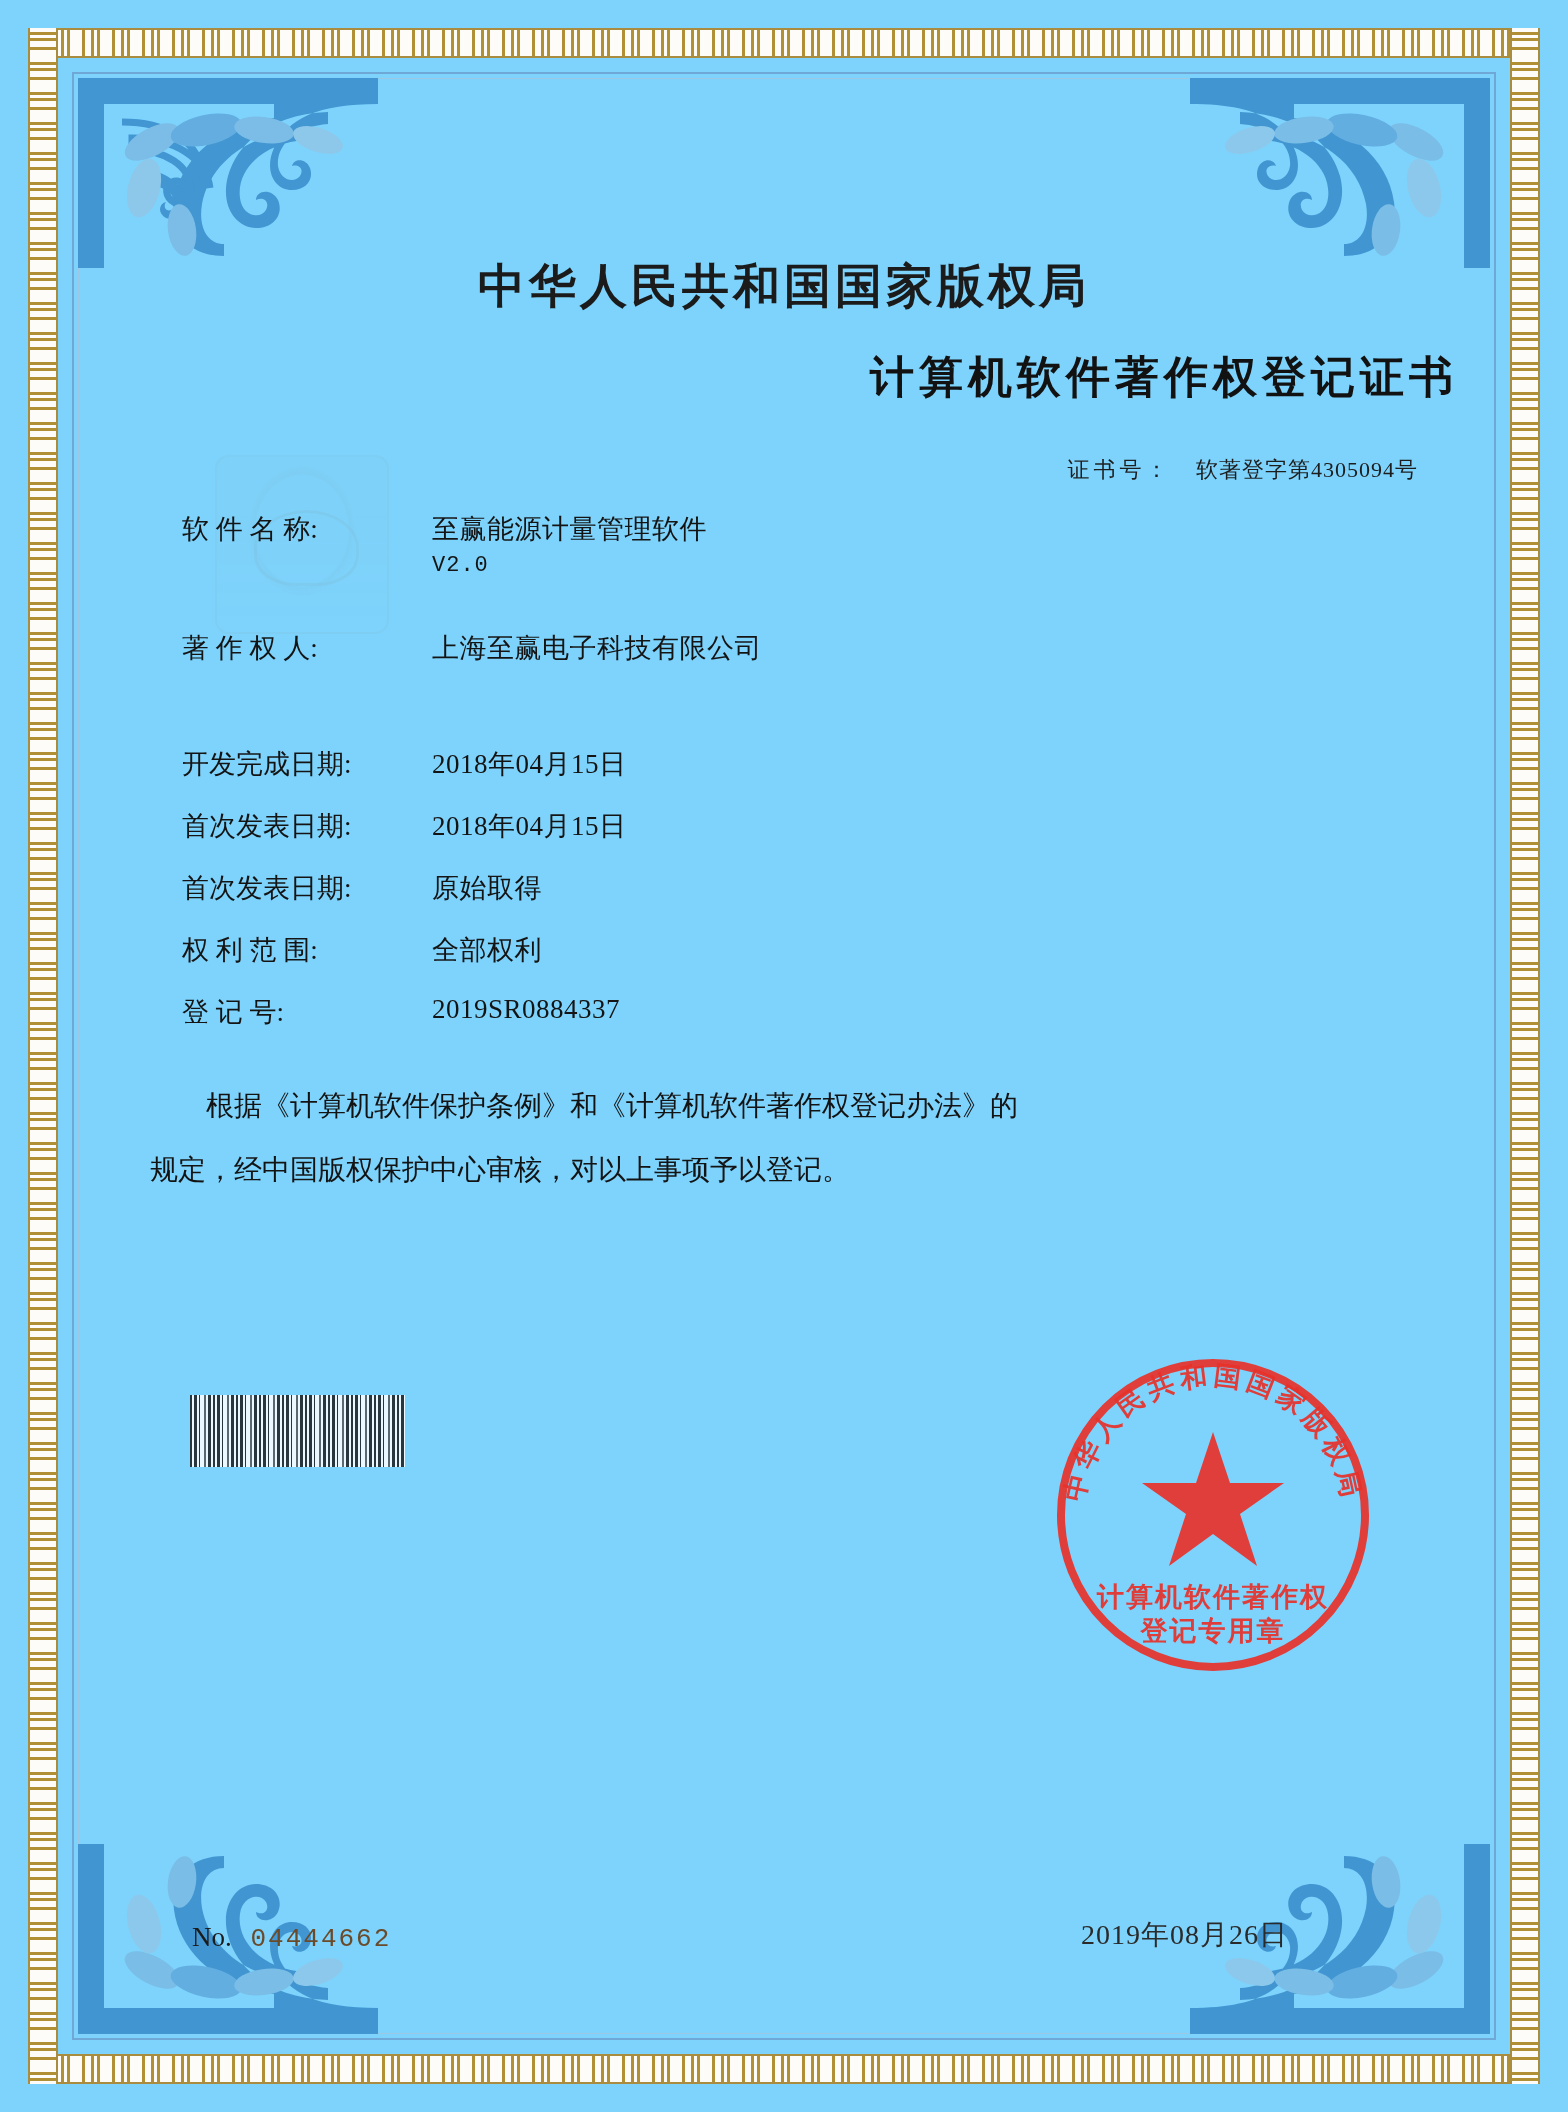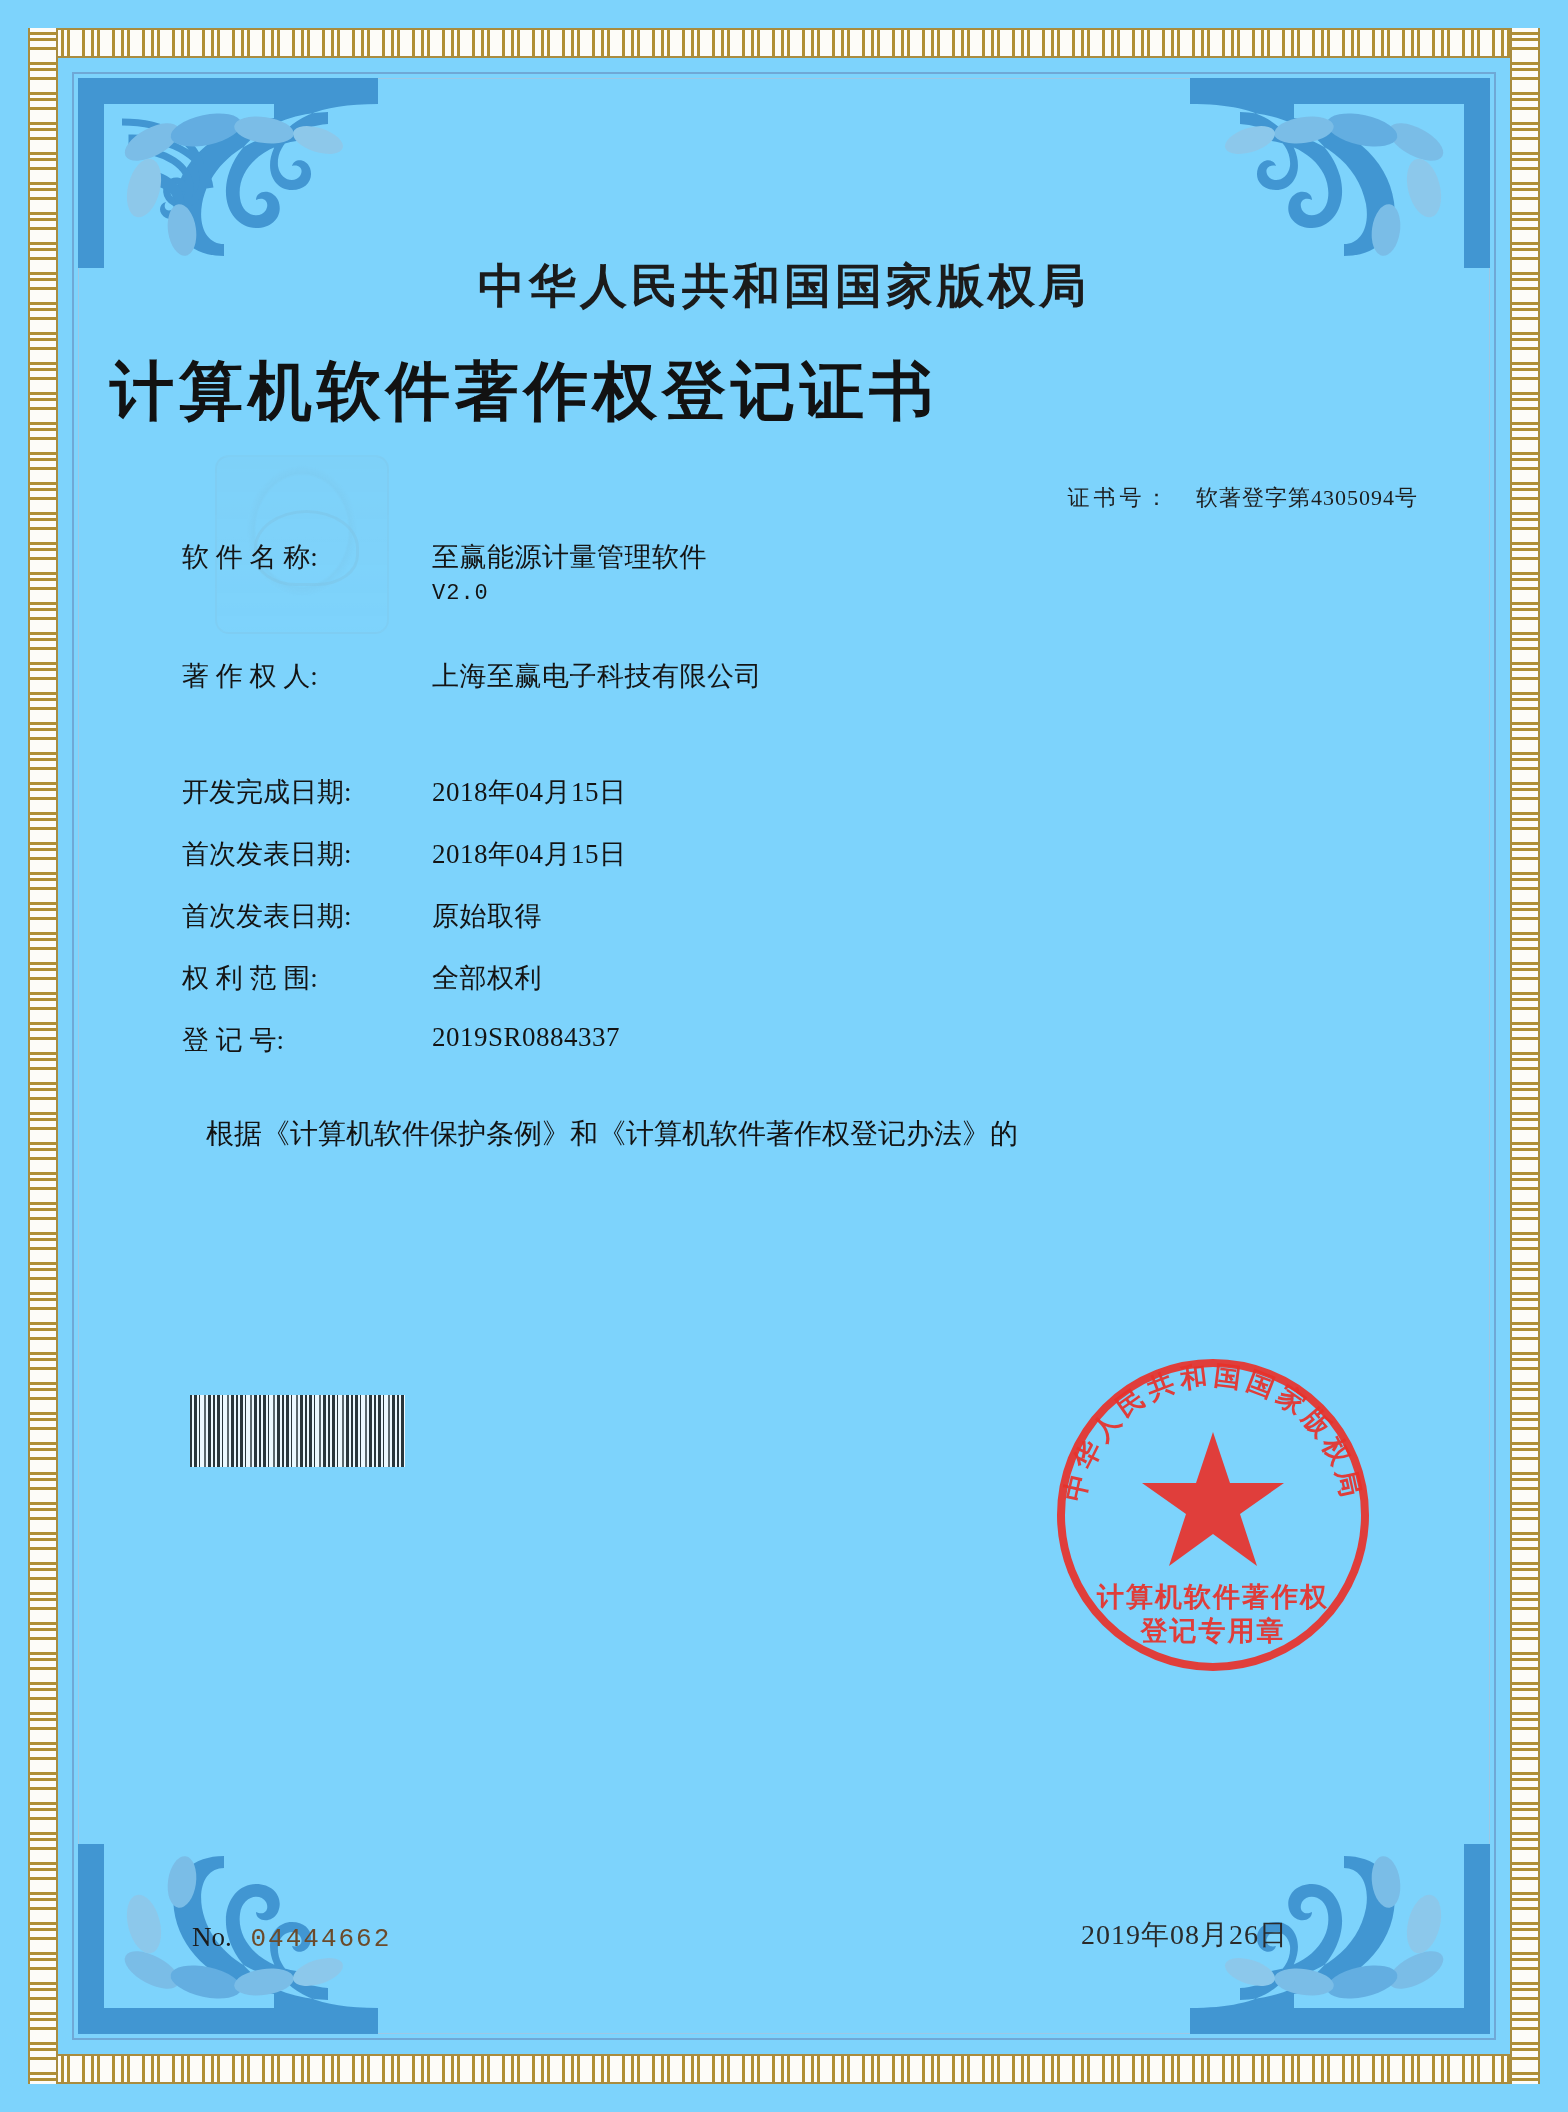--- a/index.html
+++ b/index.html
@@ -108,22 +108,22 @@
   .title-main {
     text-align: center;
     font-size: 47px;
     letter-spacing: 4px;
     font-weight: bold;
     color: #1b1b1b;
     margin-top: 135px;
     font-family: "DejaVu Serif", "Liberation Serif", serif;
   }
   .title-sub {
-    text-align: left;
-    font-size: 64px;
+    text-align: right;
+    font-size: 44px;
     letter-spacing: 5px;
     font-weight: bold;
     color: #121212;
     margin-top: 30px;
     font-family: "DejaVu Serif", "Liberation Serif", serif;
   }
 
   .cert-no-row {
     margin-top: 48px;
     text-align: right;
@@ -384,20 +384,21 @@
 
       <div class="field-row">
         <div class="field-label">登  记  号:</div>
         <div class="field-value value-mono">2019SR0884337</div>
       </div>
 
     </div>
 
     <div class="paragraph">
       <span class="indent"></span><span>根据《计算机软件保护条例》和《计算机软件著作权登记办法》的</span><br>
+      <span>规定，经中国版权保护中心审核，对以上事项予以登记。</span>
     </div>
 
     <div class="footer">
       <div class="footer-no">
         <span>No.</span>
         <span class="num">04444662</span>
       </div>
       <div class="footer-date">2019年08月26日</div>
     </div>
 

